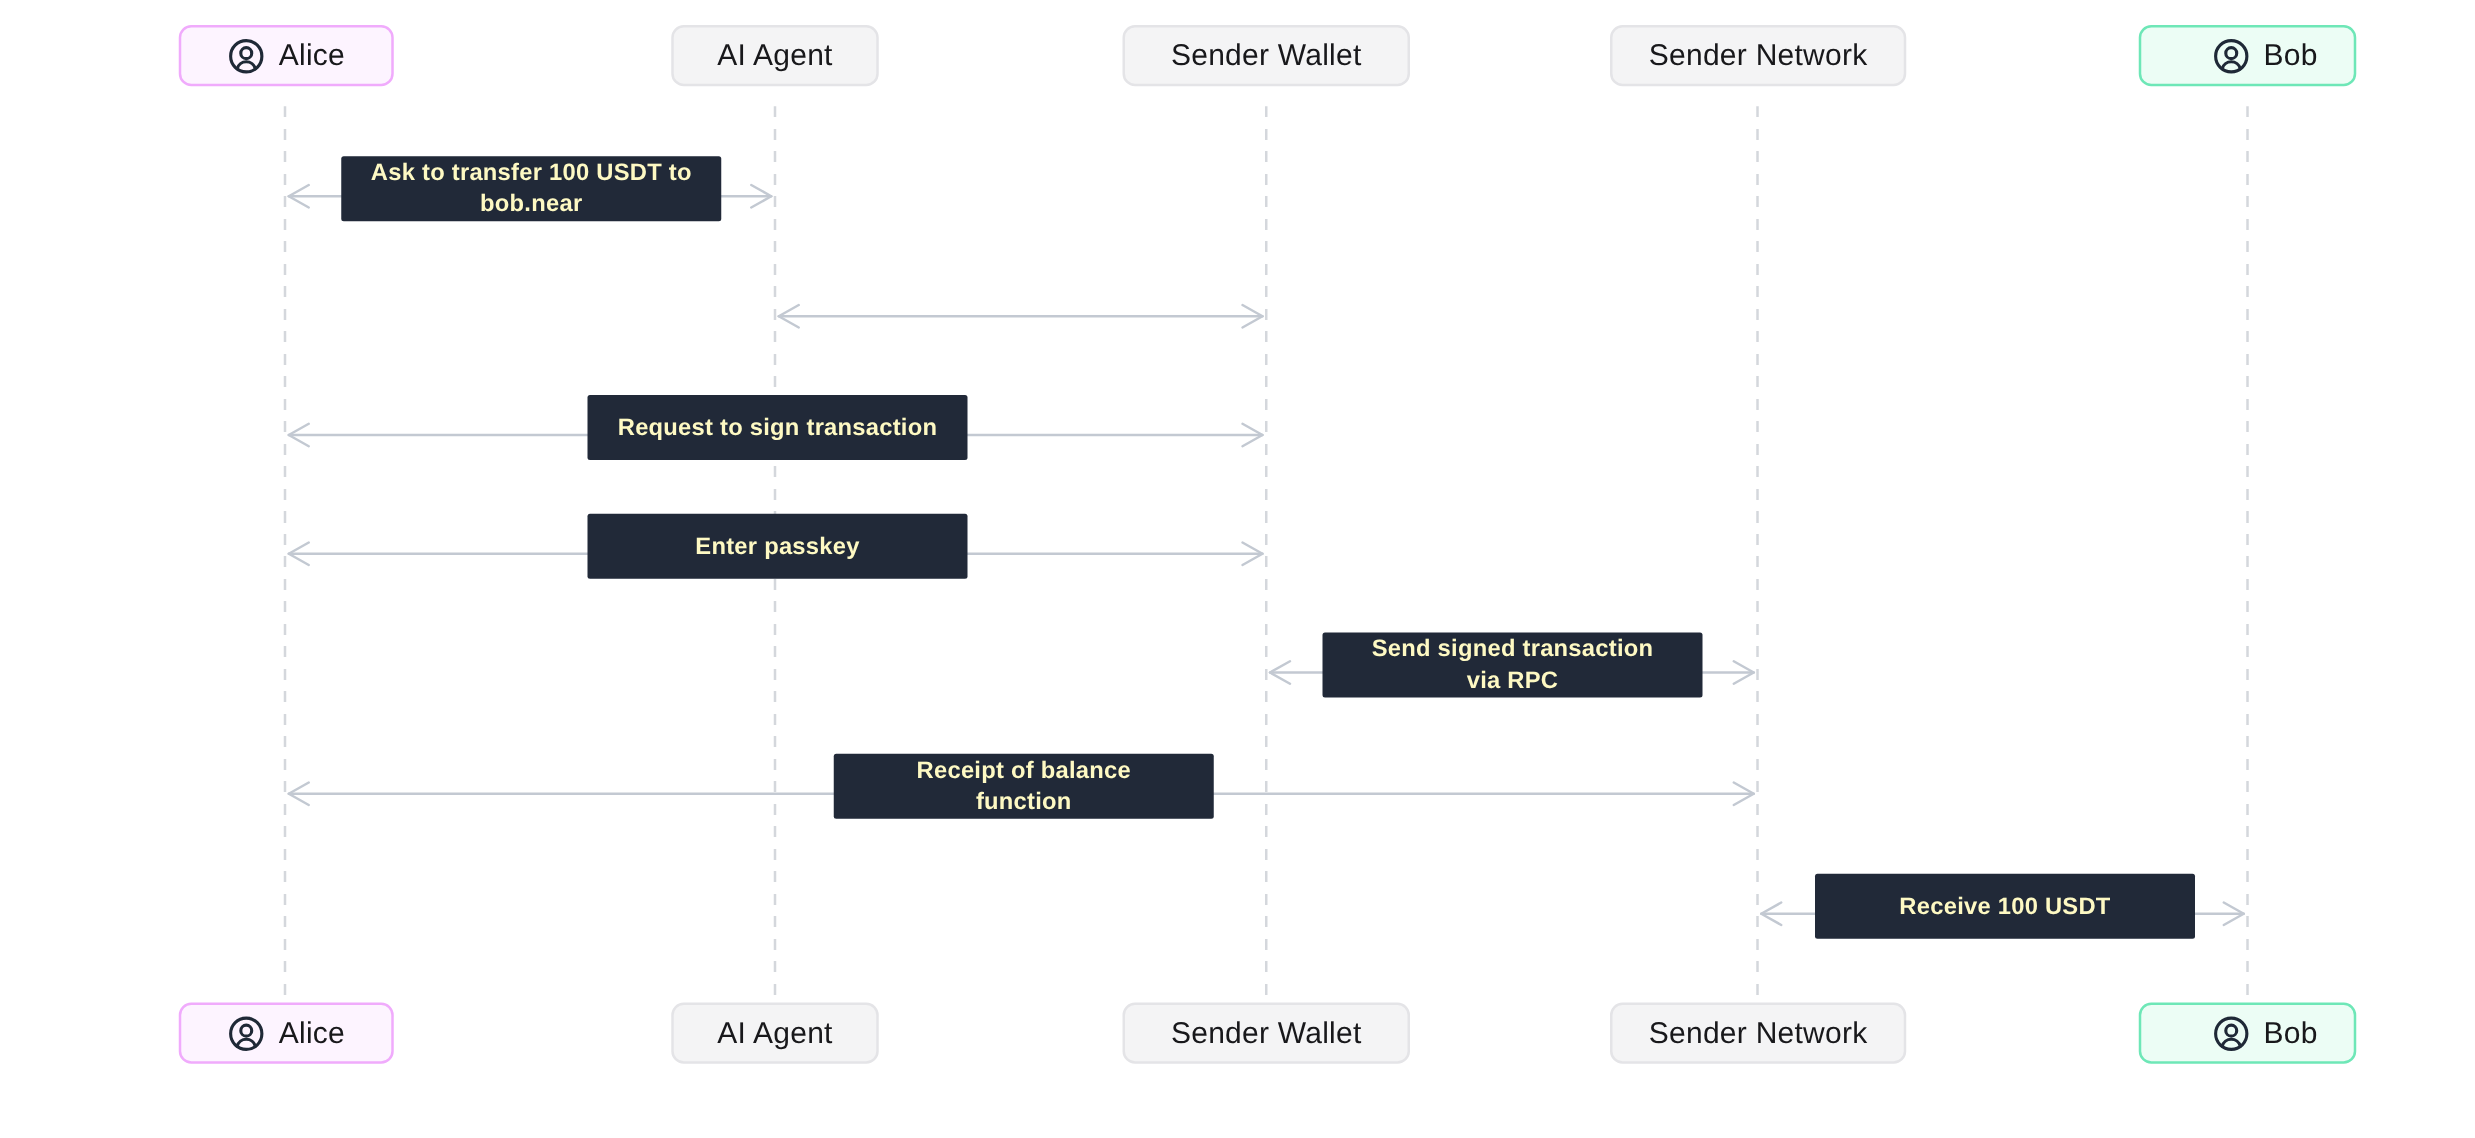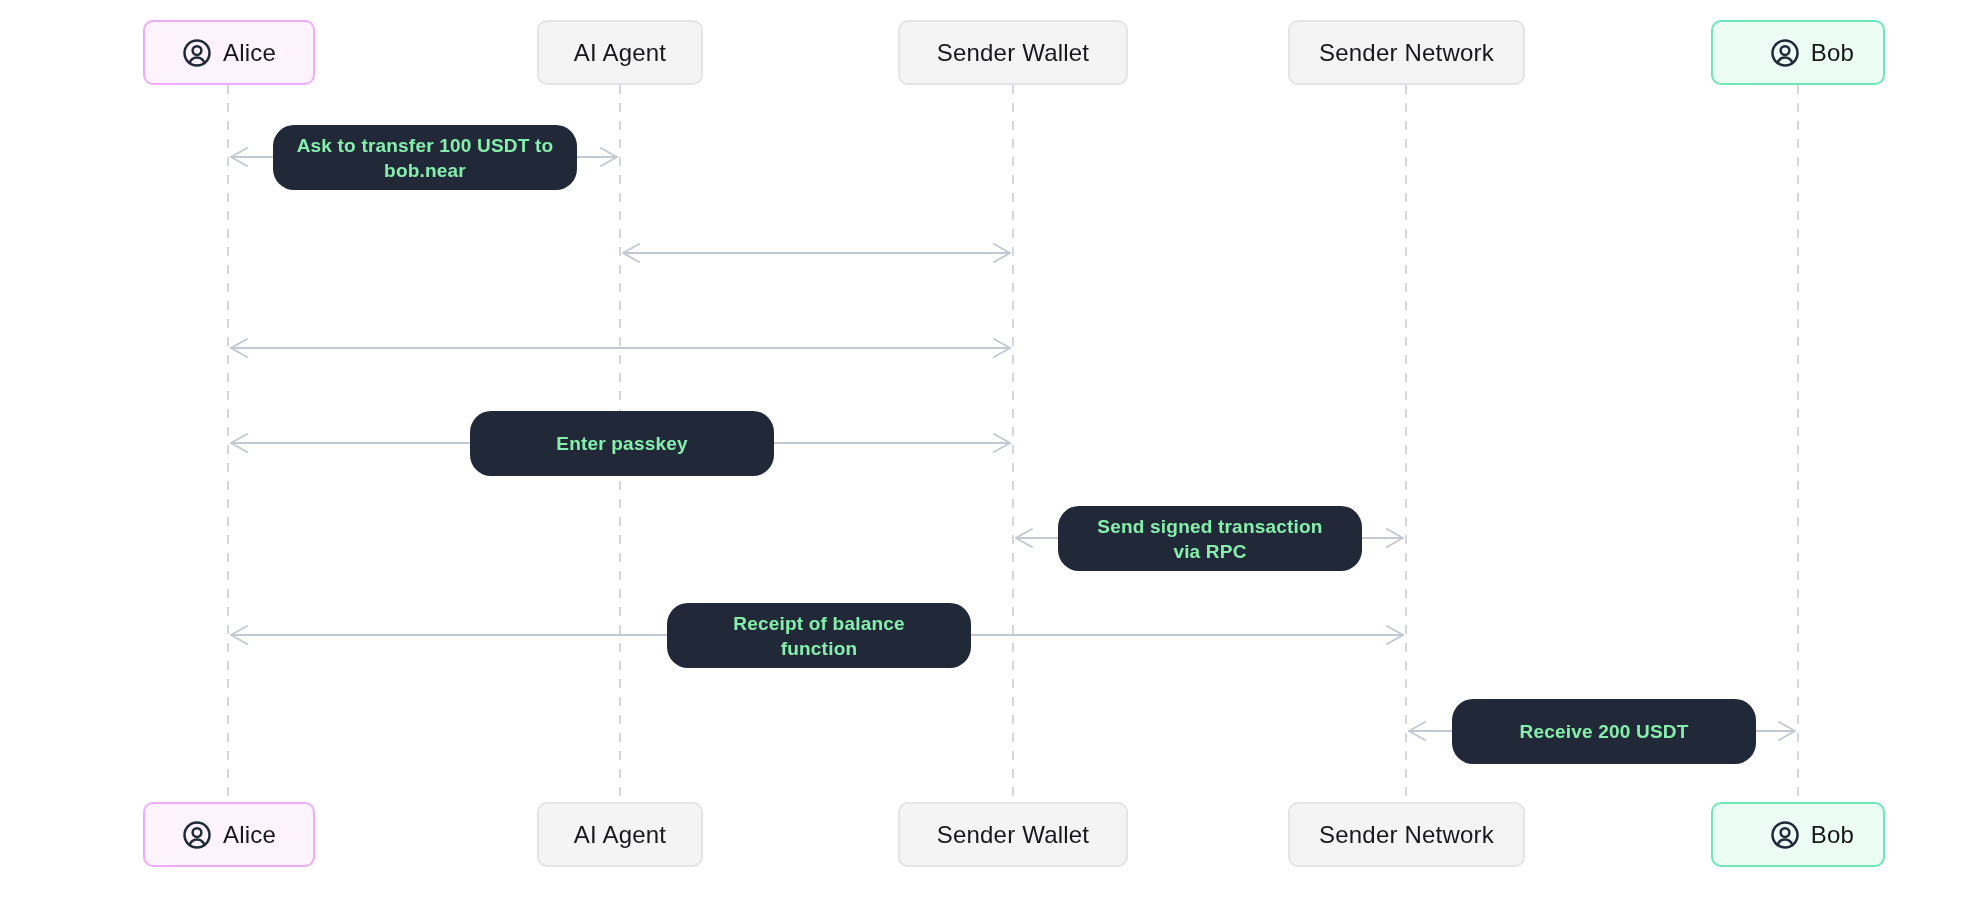--- a/index.html
+++ b/index.html
@@ -23,21 +23,21 @@
     background: repeating-linear-gradient(
       to bottom,
       #d4d7dc 0px, #d4d7dc 9px,
       transparent 9px, transparent 18px
     );
   }
 
   
   .actor {
     position: absolute;
-    height: 65px;
+    height: 49px;
     display: flex;
     align-items: center;
     justify-content: center;
     gap: 11px;
     background: #f4f4f5;
     border: 2px solid #e4e4e7;
     border-radius: 10px;
     font-size: 24px;
     font-weight: 500;
     color: #18181b;
@@ -53,24 +53,24 @@
     position: absolute;
     height: 28px;
     display: block;
   }
   .arrow svg { display: block; }
 
   
   .bubble {
     position: absolute;
     width: 304px;
-    height: 65px;
+    height: 52px;
     background: #212938;
-    border-radius: 21px;
-    color: #86efac;
+    border-radius: 2px;
+    color: #fef9c3;
     display: flex;
     align-items: center;
     justify-content: center;
     text-align: center;
     font-size: 19px;
     font-weight: 600;
     line-height: 25px;
     white-space: pre-line;
     letter-spacing: 0.2px;
   }
@@ -131,26 +131,27 @@
   <div class="arrow" style="left:1406px; top:717px; width:392px;">
     <svg width="392" height="28" viewBox="0 0 392 28" fill="none" stroke="#c3c9d2" stroke-width="2" stroke-linecap="round" stroke-linejoin="round">
       <line x1="3" y1="14" x2="389" y2="14"></line>
         <polyline points="19,5 3,14 19,23"></polyline>
         <polyline points="373,5 389,14 373,23"></polyline>
     </svg>
   </div>
 
   <div class="bubble" style="left:273px; top:125px;">Ask to transfer 100 USDT to
 bob.near</div>
+  <div class="bubble" style="left:470px; top:316px;">Request to sign transaction</div>
   <div class="bubble" style="left:1058px; top:506px;">Send signed transaction
 via RPC</div>
   <div class="bubble" style="left:470px; top:411px;">Enter passkey</div>
   <div class="bubble" style="left:667px; top:603px;">Receipt of balance
 function</div>
-  <div class="bubble" style="left:1452px; top:699px;">Receive 200 USDT</div>
+  <div class="bubble" style="left:1452px; top:699px;">Receive 100 USDT</div>
 
   <div class="actor accent-pink" style="left:143px; top:20px; width:172px;">
     <span class="icon">
       <svg viewBox="0 0 24 24" fill="none" stroke-width="2" stroke-linecap="round" stroke-linejoin="round">
           <circle cx="12" cy="12" r="10"></circle>
           <circle cx="12" cy="10" r="3.5"></circle>
           <path d="M17.8 20a6 6 0 0 0-11.6 0"></path>
         </svg>
     </span>
     <span>Alice</span>

